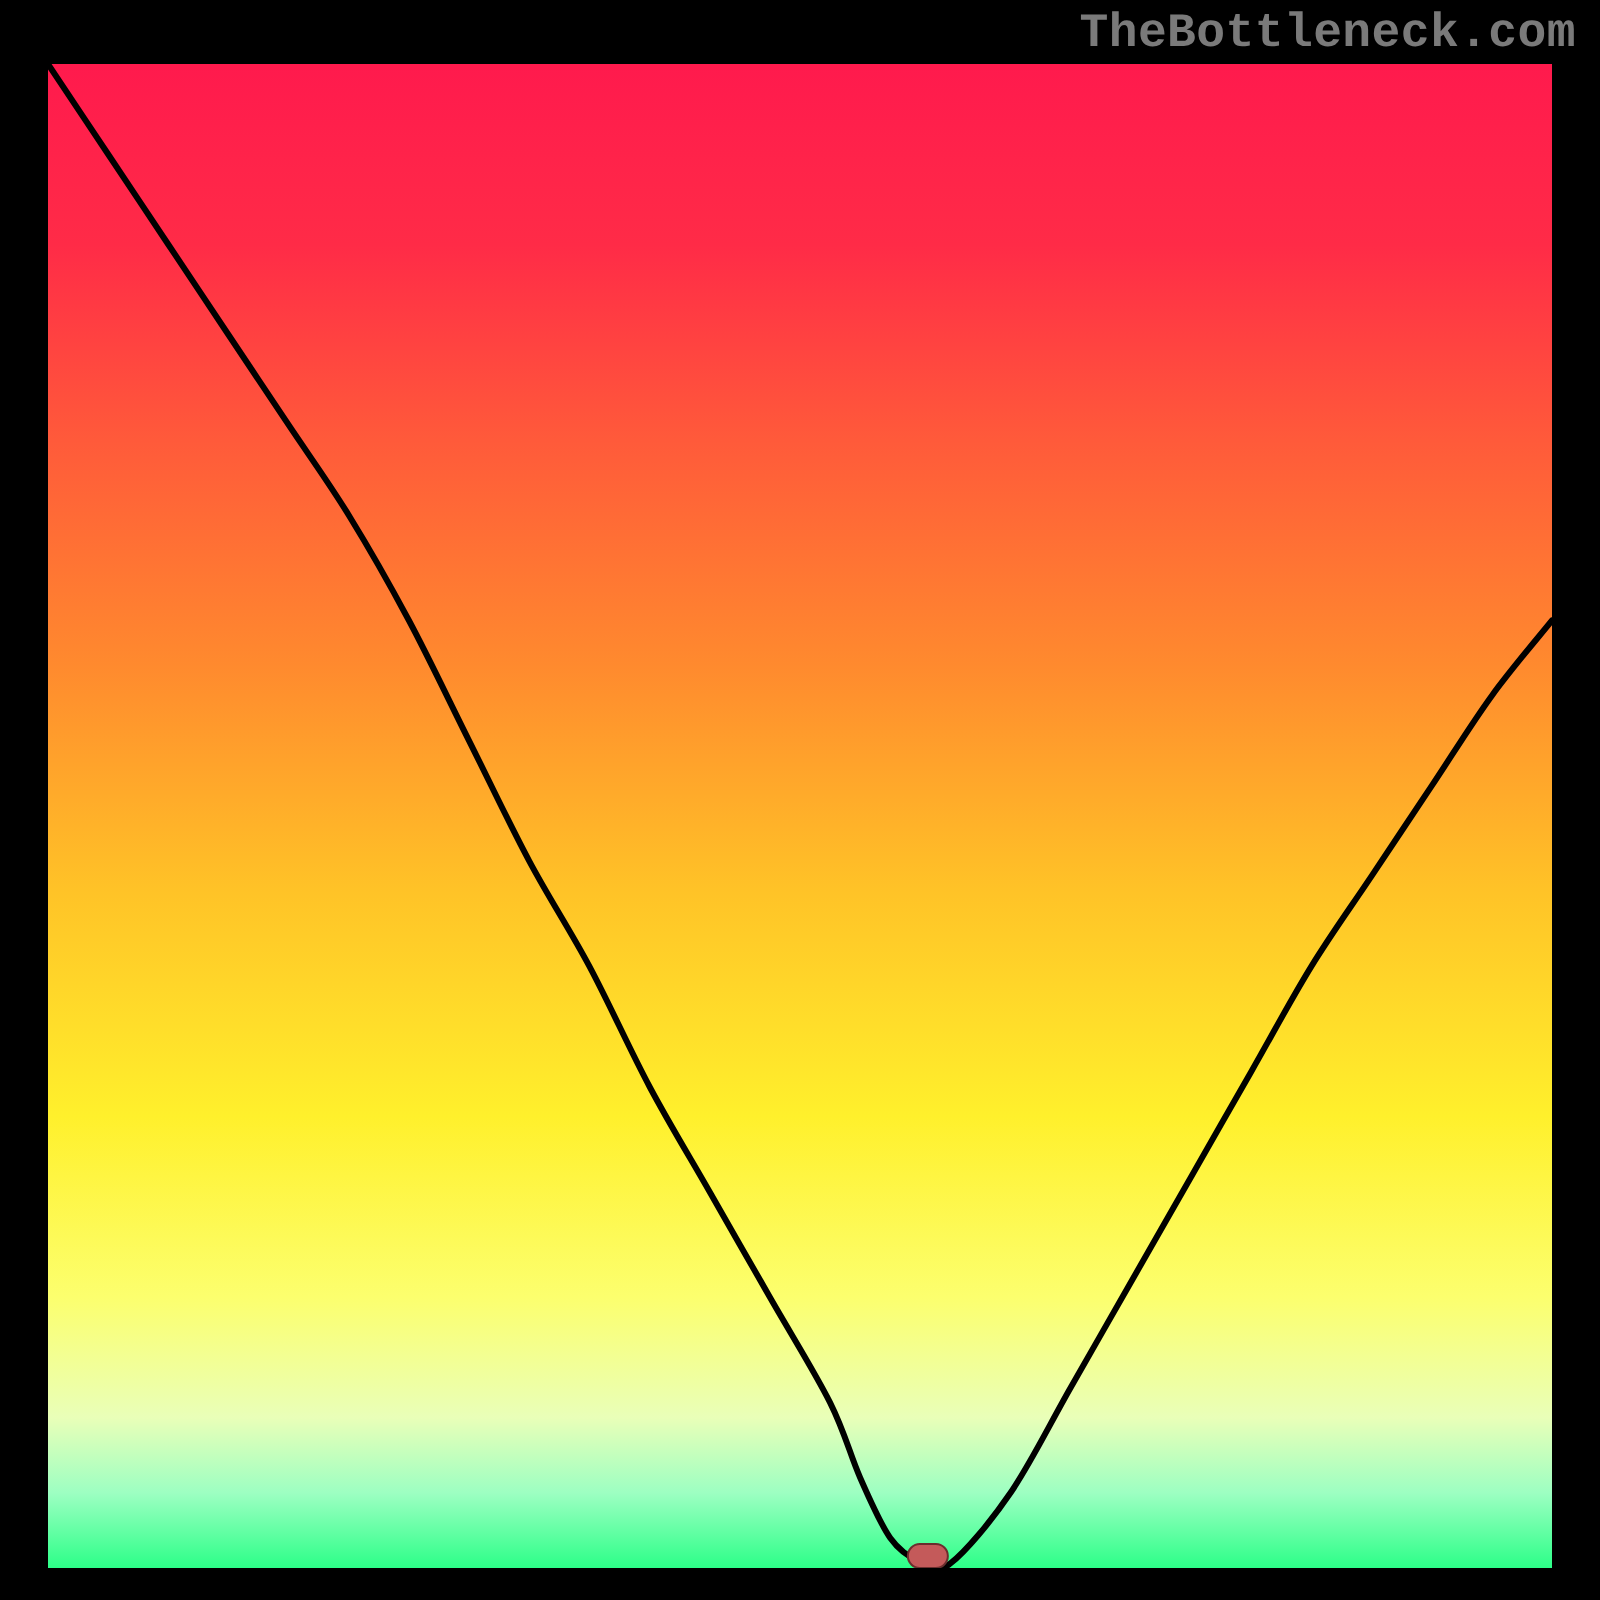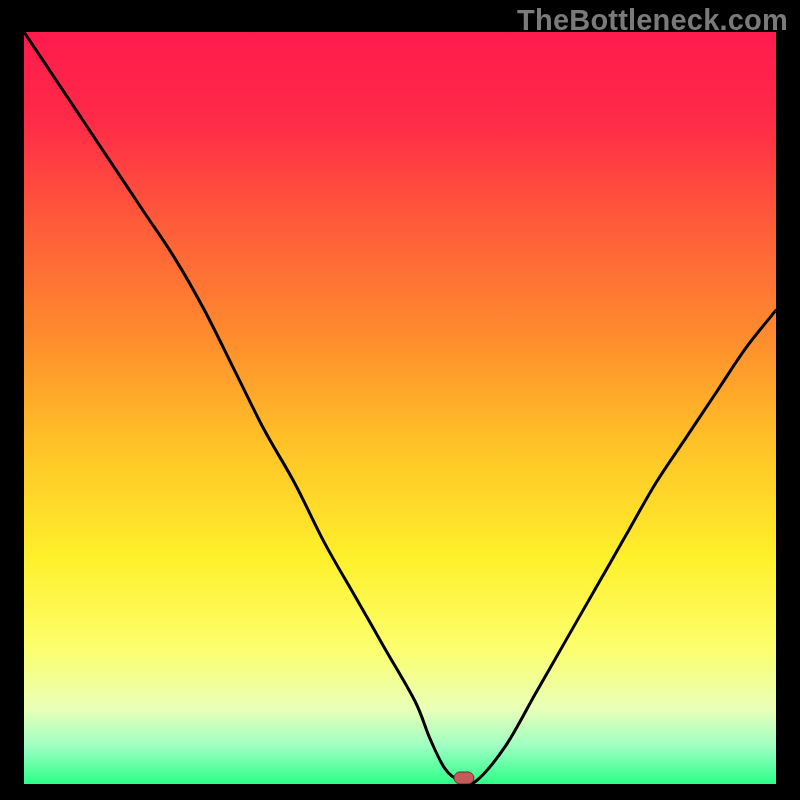--- a/index.html
+++ b/index.html
@@ -15,22 +15,22 @@
     left: 0;
     top: 0;
     width: 800px;
     height: 800px;
     background: #000;
   }
   .watermark {
     position: absolute;
     top: 4px;
     right: 12px;
-    font-family: Liberation Sans, sans-serif;
-    font-size: 29px;
+    font-family: Liberation Mono, monospace;
+    font-size: 24px;
     font-weight: bold;
     color: #7a7a7a;
     letter-spacing: 0.2px;
     user-select: none;
   }
   .plot-wrap {
     position: absolute;
     left: 24px;
     top: 32px;
     width: 752px;

